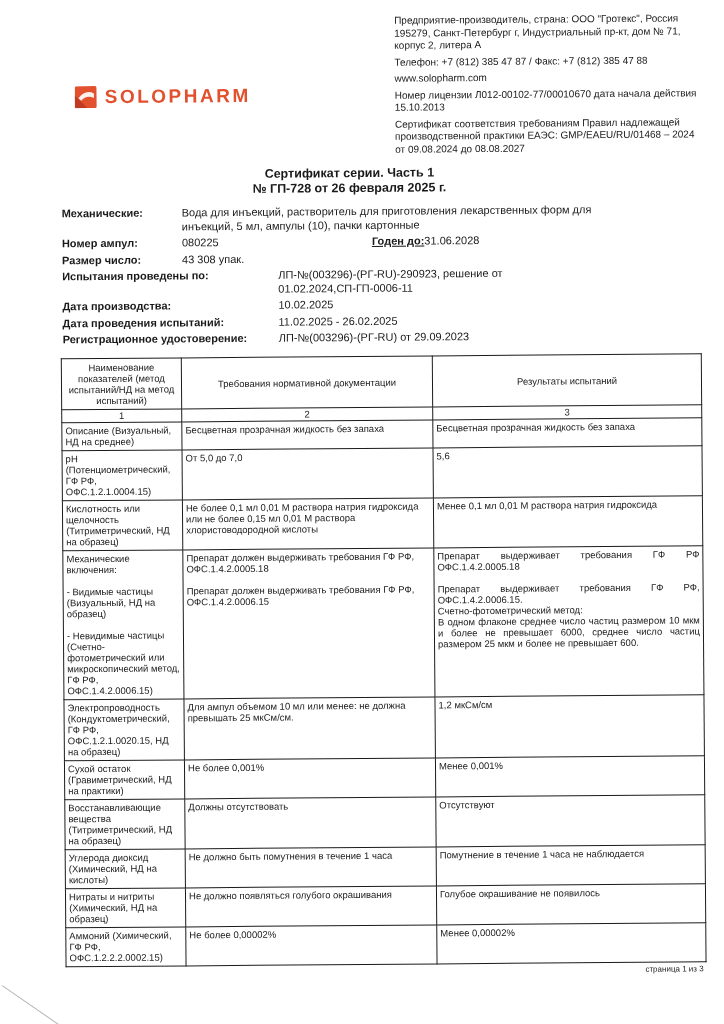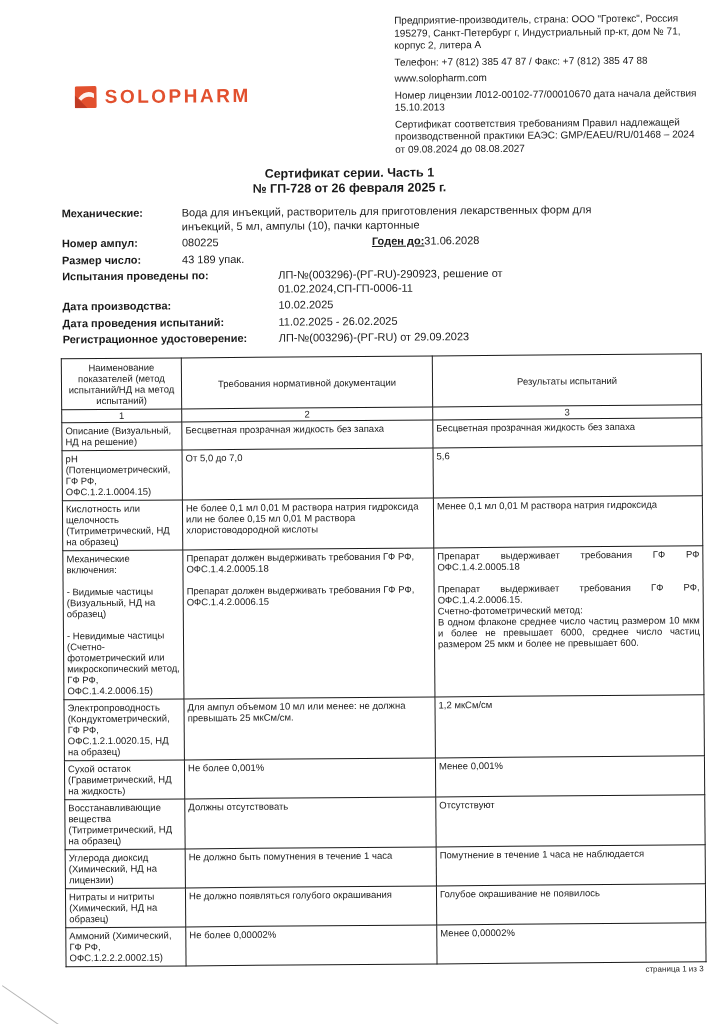--- a/index.html
+++ b/index.html
@@ -108,21 +108,21 @@
       <span class="val val-name">Вода для инъекций, растворитель для приготовления лекарственных форм для инъекций, 5 мл, ампулы (10), пачки картонные</span>
     </div>
     <div class="frow">
       <span class="lbl">Номер ампул:</span>
       <span class="val val-fix">080225</span>
       <span class="lbl-inline">Годен до:</span>
       <span class="val">31.06.2028</span>
     </div>
     <div class="frow">
       <span class="lbl">Размер число:</span>
-      <span class="val">43 189 упак.</span>
+      <span class="val">43 308 упак.</span>
     </div>
     <div class="frow wide">
       <span class="lbl">Испытания проведены по:</span>
       <span class="val val-tests">ЛП-№(003296)-(РГ-RU)-290923, решение от 01.02.2024,СП-ГП-0006-11</span>
     </div>
     <div class="frow wide">
       <span class="lbl">Дата производства:</span>
       <span class="val">10.02.2025</span>
     </div>
     <div class="frow wide">
@@ -147,21 +147,21 @@
         <th>Наименование показателей (метод испытаний/НД на метод испытаний)</th>
         <th>Требования нормативной документации</th>
         <th>Результаты испытаний</th>
       </tr>
       <tr class="numrow">
         <td>1</td>
         <td>2</td>
         <td>3</td>
       </tr>
       <tr>
-        <td class="pre">Описание (Визуальный, НД на решение)</td>
+        <td class="pre">Описание (Визуальный, НД на среднее)</td>
         <td class="pre">Бесцветная прозрачная жидкость без запаха</td>
         <td class="pre">Бесцветная прозрачная жидкость без запаха</td>
       </tr>
       <tr>
         <td class="pre">pH (Потенциометрический, ГФ РФ, ОФС.1.2.1.0004.15)</td>
         <td class="pre">От 5,0 до 7,0</td>
         <td class="pre">5,6</td>
       </tr>
       <tr>
         <td class="pre">Кислотность или щелочность (Титриметрический, НД на образец)</td>
@@ -182,31 +182,31 @@
 Препарат выдерживает требования ГФ РФ, ОФС.1.4.2.0006.15.
 Счетно-фотометрический метод:
 В одном флаконе среднее число частиц размером 10 мкм и более не превышает 6000, среднее число частиц размером 25 мкм и более не превышает 600.</td>
       </tr>
       <tr>
         <td class="pre">Электропроводность (Кондуктометрический, ГФ РФ, ОФС.1.2.1.0020.15, НД на образец)</td>
         <td class="pre">Для ампул объемом 10 мл или менее: не должна превышать 25 мкСм/см.</td>
         <td class="pre">1,2 мкСм/см</td>
       </tr>
       <tr>
-        <td class="pre">Сухой остаток (Гравиметрический, НД на жидкость)</td>
+        <td class="pre">Сухой остаток (Гравиметрический, НД на практики)</td>
         <td class="pre">Не более 0,001%</td>
         <td class="pre">Менее 0,001%</td>
       </tr>
       <tr>
         <td class="pre">Восстанавливающие вещества (Титриметрический, НД на образец)</td>
         <td class="pre">Должны отсутствовать</td>
         <td class="pre">Отсутствуют</td>
       </tr>
       <tr>
-        <td class="pre">Углерода диоксид (Химический, НД на лицензии)</td>
+        <td class="pre">Углерода диоксид (Химический, НД на кислоты)</td>
         <td class="pre">Не должно быть помутнения в течение 1 часа</td>
         <td class="pre">Помутнение в течение 1 часа не наблюдается</td>
       </tr>
       <tr>
         <td class="pre">Нитраты и нитриты (Химический, НД на образец)</td>
         <td class="pre">Не должно появляться голубого окрашивания</td>
         <td class="pre">Голубое окрашивание не появилось</td>
       </tr>
       <tr>
         <td class="pre">Аммоний (Химический, ГФ РФ, ОФС.1.2.2.2.0002.15)</td>

